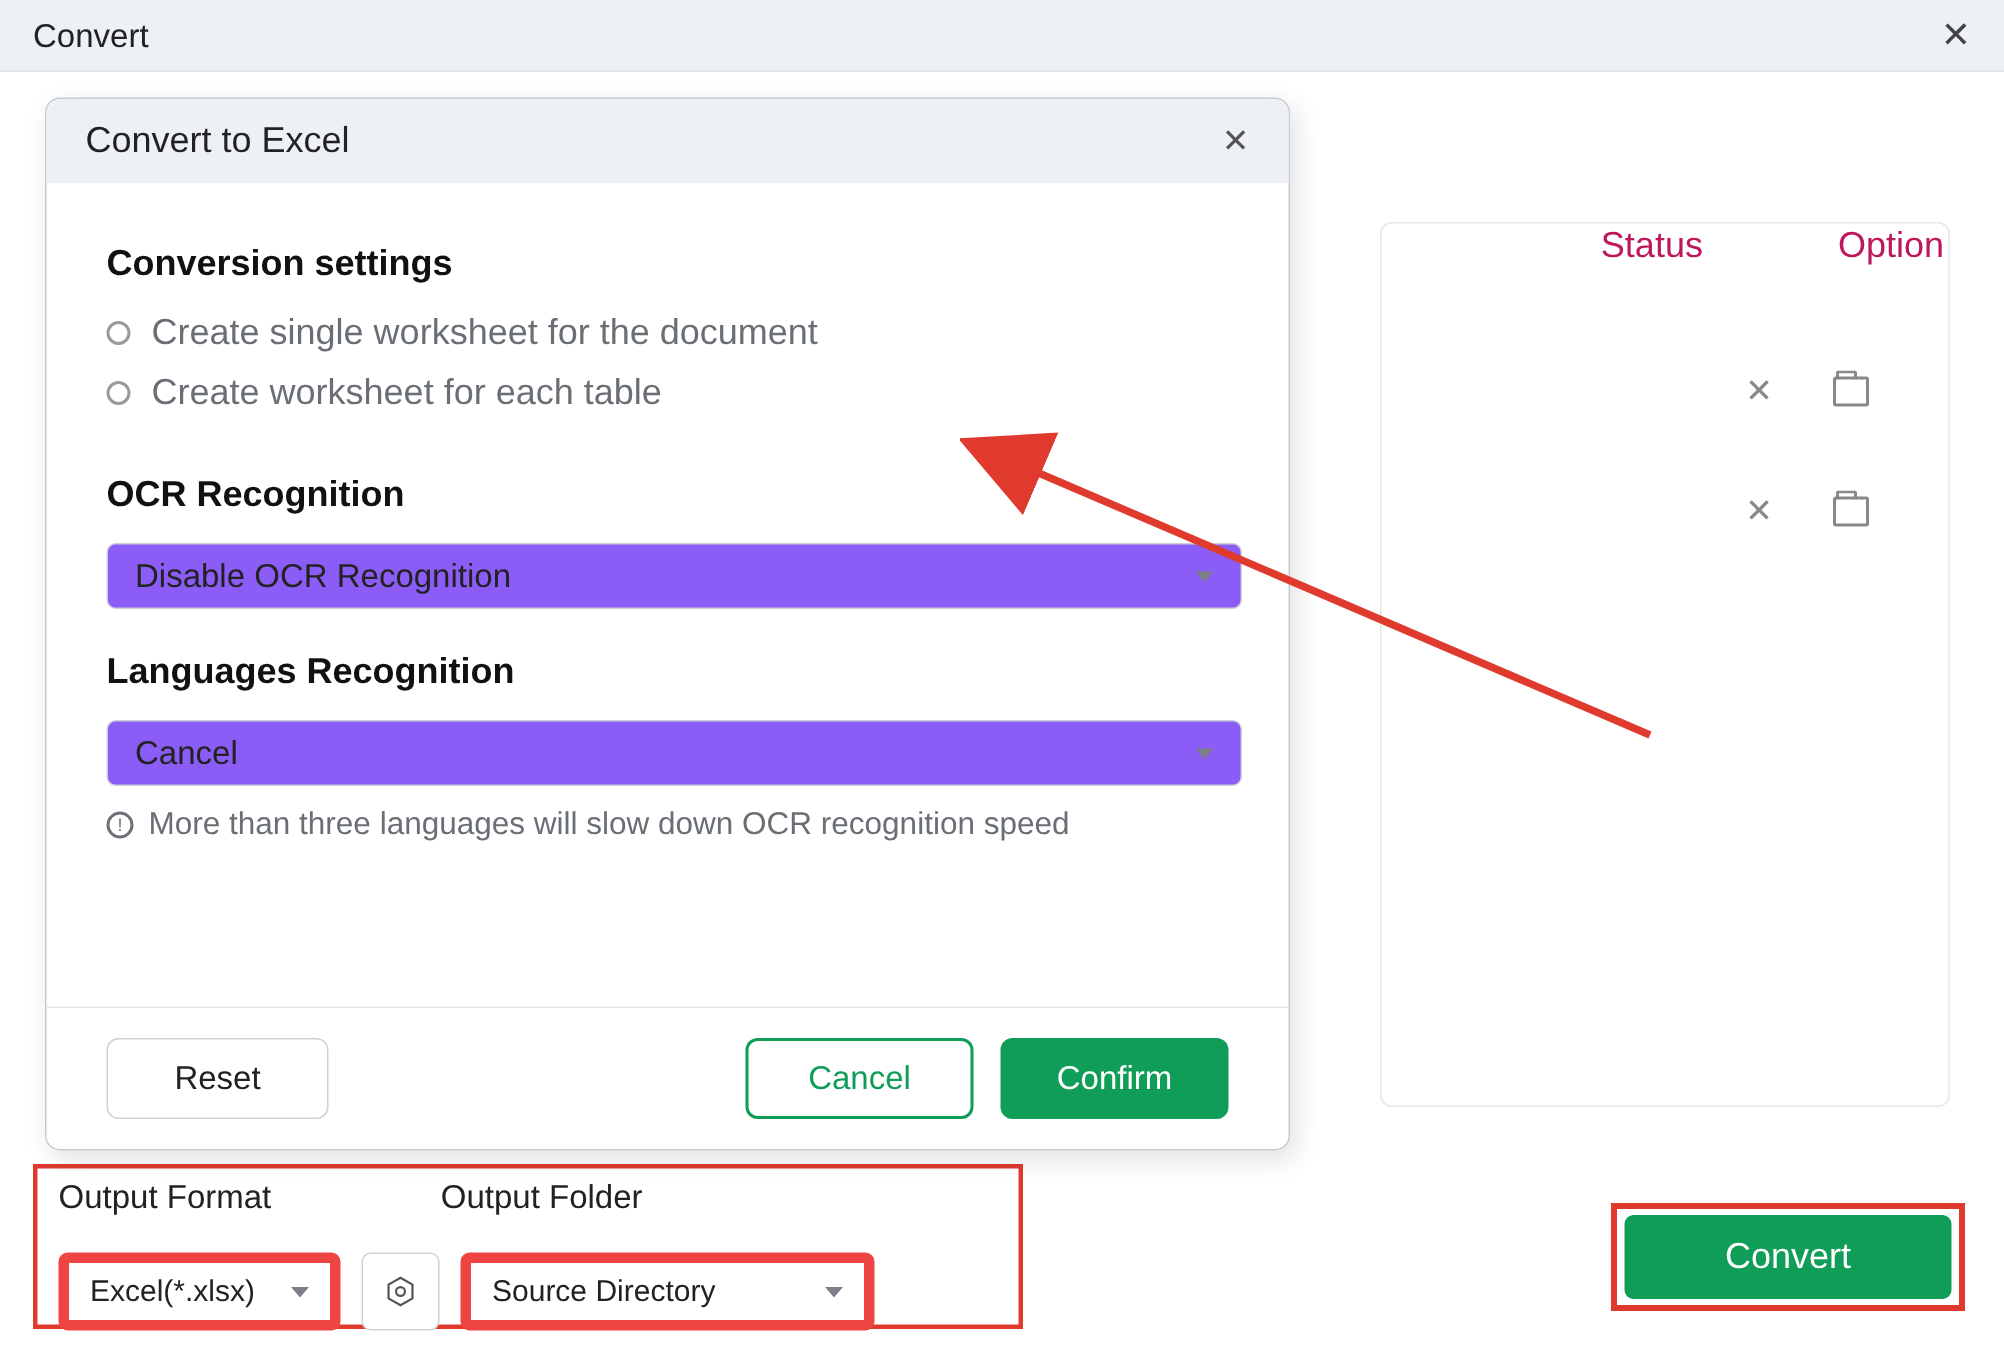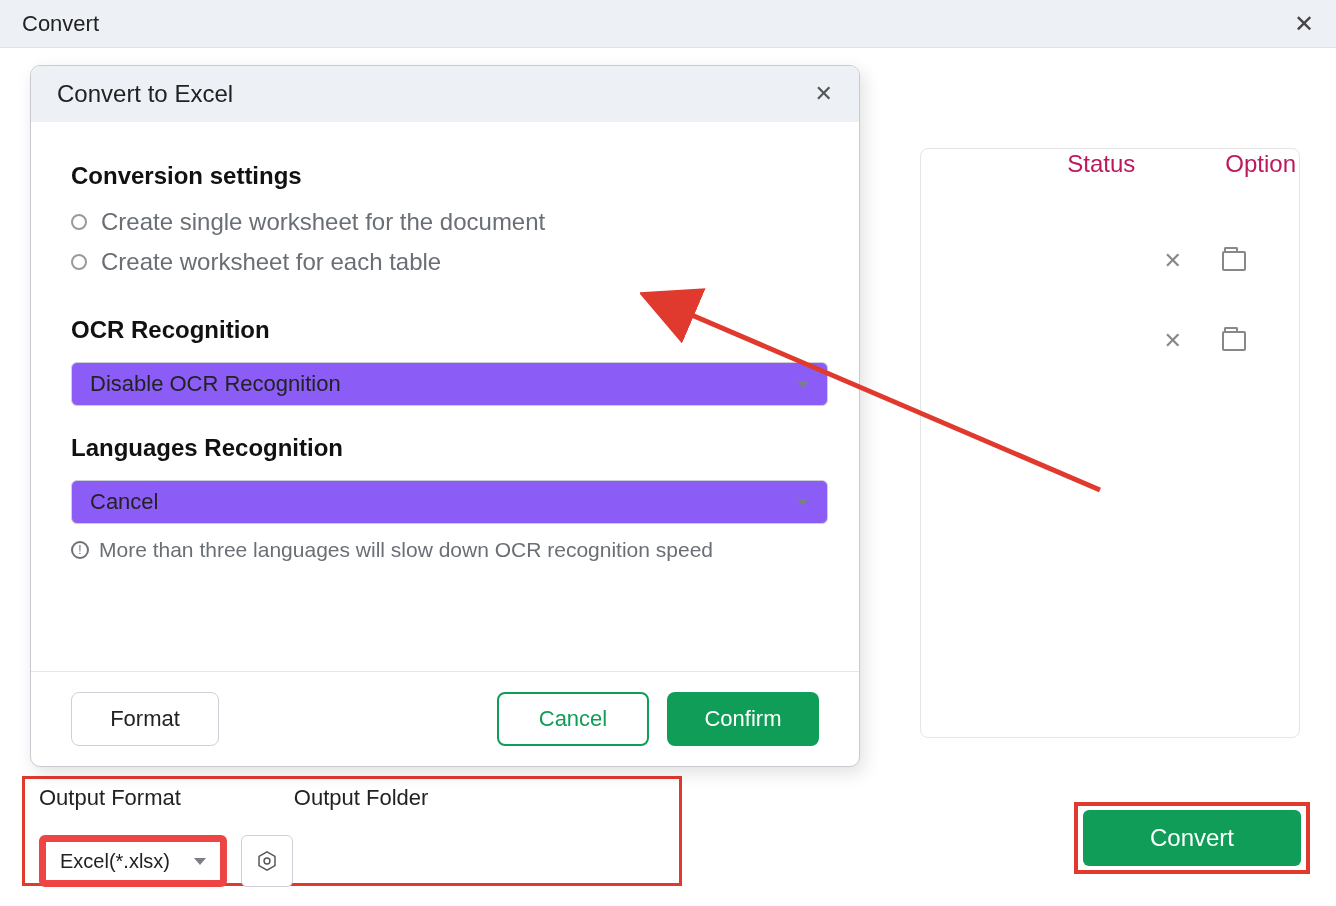--- a/index.html
+++ b/index.html
@@ -135,21 +135,21 @@
       <div class="caret"></div>
     </div>
     <div class="hint-row">
       <div class="info-icon">!</div>
       <div class="hint-text">More than three languages will slow down OCR recognition speed</div>
     </div>
   </div>
 
   <div class="modal-sep"></div>
   <div class="modal-footer">
-    <div class="btn btn-reset">Format</div>
+    <div class="btn btn-reset">Reset</div>
     <div class="footer-spacer"></div>
     <div class="btn btn-cancel">Cancel</div>
     <div class="btn btn-confirm">Confirm</div>
   </div>
 </div>
 
 <svg class="arrow-svg" viewBox="0 0 480 240">
   <defs>
     <marker id="ah" markerWidth="14" markerHeight="14" refX="3" refY="6" orient="auto">
       <path d="M0,0 L12,6 L0,12 Z" fill="#e03a2f"></path>
@@ -169,18 +169,22 @@
       <div class="caret"></div>
     </div>
     <div class="gear-btn">
       <div class="gear-shape">
         <svg viewBox="0 0 24 24">
             <polygon points="12,2 20.7,7 20.7,17 12,22 3.3,17 3.3,7"></polygon>
             <circle cx="12" cy="12" r="3.2"></circle>
           </svg>
       </div>
     </div>
+    <div class="small-select output-folder">
+      <div class="select-text" style="font-size:20px;">Source Directory</div>
+      <div class="caret"></div>
+    </div>
   </div>
 </div>
 
 <div class="convert-btn-wrap">
   <div class="btn-convert">Convert</div>
 </div>
 
 </body></html>

